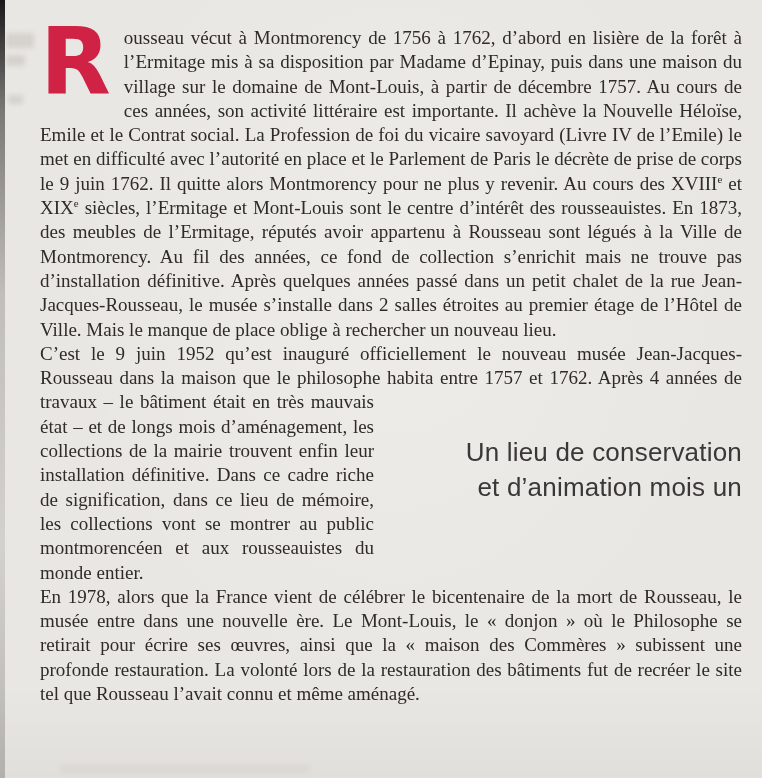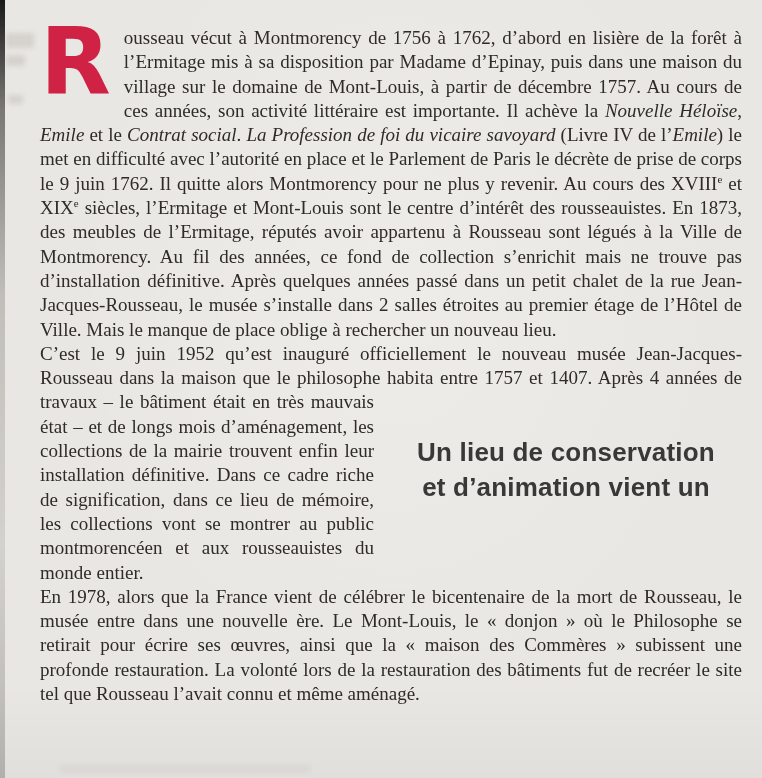--- a/index.html
+++ b/index.html
@@ -49,66 +49,66 @@
 
   .text {
     position: absolute;
     left: 40px; top: 26px; width: 702px;
     font-size: 19px;
     line-height: 24.3px;
     text-align: justify;
     color: var(--ink);
   }
   .para { margin: 0; }
-  .it { font-style: italic; }
+  .it { }
   sup { font-size: 58%; vertical-align: super; line-height: 0; }
 
   .dropcap {
     float: left;
     font-family: "DejaVu Sans", sans-serif;
     font-weight: bold;
     color: var(--accent);
     font-size: 92px;
     line-height: 70px;
     height: 73px;
     margin: 2px 13px 0 0;
   }
   .pullquote {
     float: right;
     display: flex;
     flex-direction: column;
     justify-content: center;
     width: 352px;
     height: 160px;
     margin: 0 0 0 16px;
-    text-align: center;
+    text-align: right;
     font-family: "Liberation Sans", sans-serif;
-    font-weight: bold;
+    font-weight: normal;
     font-size: 26px;
     line-height: 35px;
     letter-spacing: 0.2px;
     color: var(--quote-ink);
   }
   .pq-line { white-space: nowrap; }
 </style>
 </head>
 <body>
 
 <div class="page">
   <div class="scan-edge"></div>
   <div class="ghost g1"></div>
   <div class="ghost g2"></div>
   <div class="ghost g3"></div>
   <div class="ghost g4"></div>
 
   <article class="text">
     <p class="para"><span class="dropcap">R</span><span><span>ousseau vécut à Montmorency de 1756 à 1762, d’abord en lisière de la forêt à l’Ermitage mis à sa disposition par Madame d’Epinay, puis dans une maison du village sur le domaine de Mont-Louis, à partir de décembre 1757. Au cours de ces années, son activité littéraire est importante. Il achève la </span><span class="it">Nouvelle Héloïse</span><span>, </span><span class="it">Emile</span><span> et le </span><span class="it">Contrat social</span><span>. </span><span class="it">La Profession de foi du vicaire savoyard</span><span> (Livre IV de l’</span><span class="it">Emile</span><span>) le met en difficulté avec l’autorité en place et le Parlement de Paris le décrète de prise de corps le 9 juin 1762. Il quitte alors Montmorency pour ne plus y revenir. Au cours des XVIII</span><sup>e</sup><span> et XIX</span><sup>e</sup><span> siècles, l’Ermitage et Mont-Louis sont le centre d’intérêt des rousseauistes. En 1873, des meubles de l’Ermitage, réputés avoir appartenu à Rousseau sont légués à la Ville de Montmorency. Au fil des années, ce fond de collection s’enrichit mais ne trouve pas d’installation définitive. Après quelques années passé dans un petit chalet de la rue Jean-Jacques-Rousseau, le musée s’installe dans 2 salles étroites au premier étage de l’Hôtel de Ville. Mais le manque de place oblige à rechercher un nouveau lieu.</span></span></p>
 
-    <p class="para"><span>C’est le 9 juin 1952 qu’est inauguré officiellement le nouveau musée Jean-Jacques-Rousseau dans la maison que le philosophe habita entre 1757 et 1407. Après 4 années de travaux –</span>
+    <p class="para"><span>C’est le 9 juin 1952 qu’est inauguré officiellement le nouveau musée Jean-Jacques-Rousseau dans la maison que le philosophe habita entre 1757 et 1762. Après 4 années de travaux –</span>
 <span class="pullquote">
           <span class="pq-line">Un lieu de conservation</span>
-          <span class="pq-line">et d’animation vient un</span>
+          <span class="pq-line">et d’animation mois un</span>
         </span>
 <span>le bâtiment était en très mauvais état – et de longs mois d’aménagement, les collections de la mairie trouvent enfin leur installation définitive. Dans ce cadre riche de signification, dans ce lieu de mémoire, les collections vont se montrer au public montmorencéen et aux rousseauistes du monde entier.</span></p>
 
     <p class="para"><span>En 1978, alors que la France vient de célébrer le bicentenaire de la mort de Rousseau, le musée entre dans une nouvelle ère. Le Mont-Louis, le « donjon » où le Philosophe se retirait pour écrire ses œuvres, ainsi que la « maison des Commères » subissent une profonde restauration. La volonté lors de la restauration des bâtiments fut de recréer le site tel que Rousseau l’avait connu et même aménagé.</span></p>
   </article>
 </div>
 
 </body></html>

